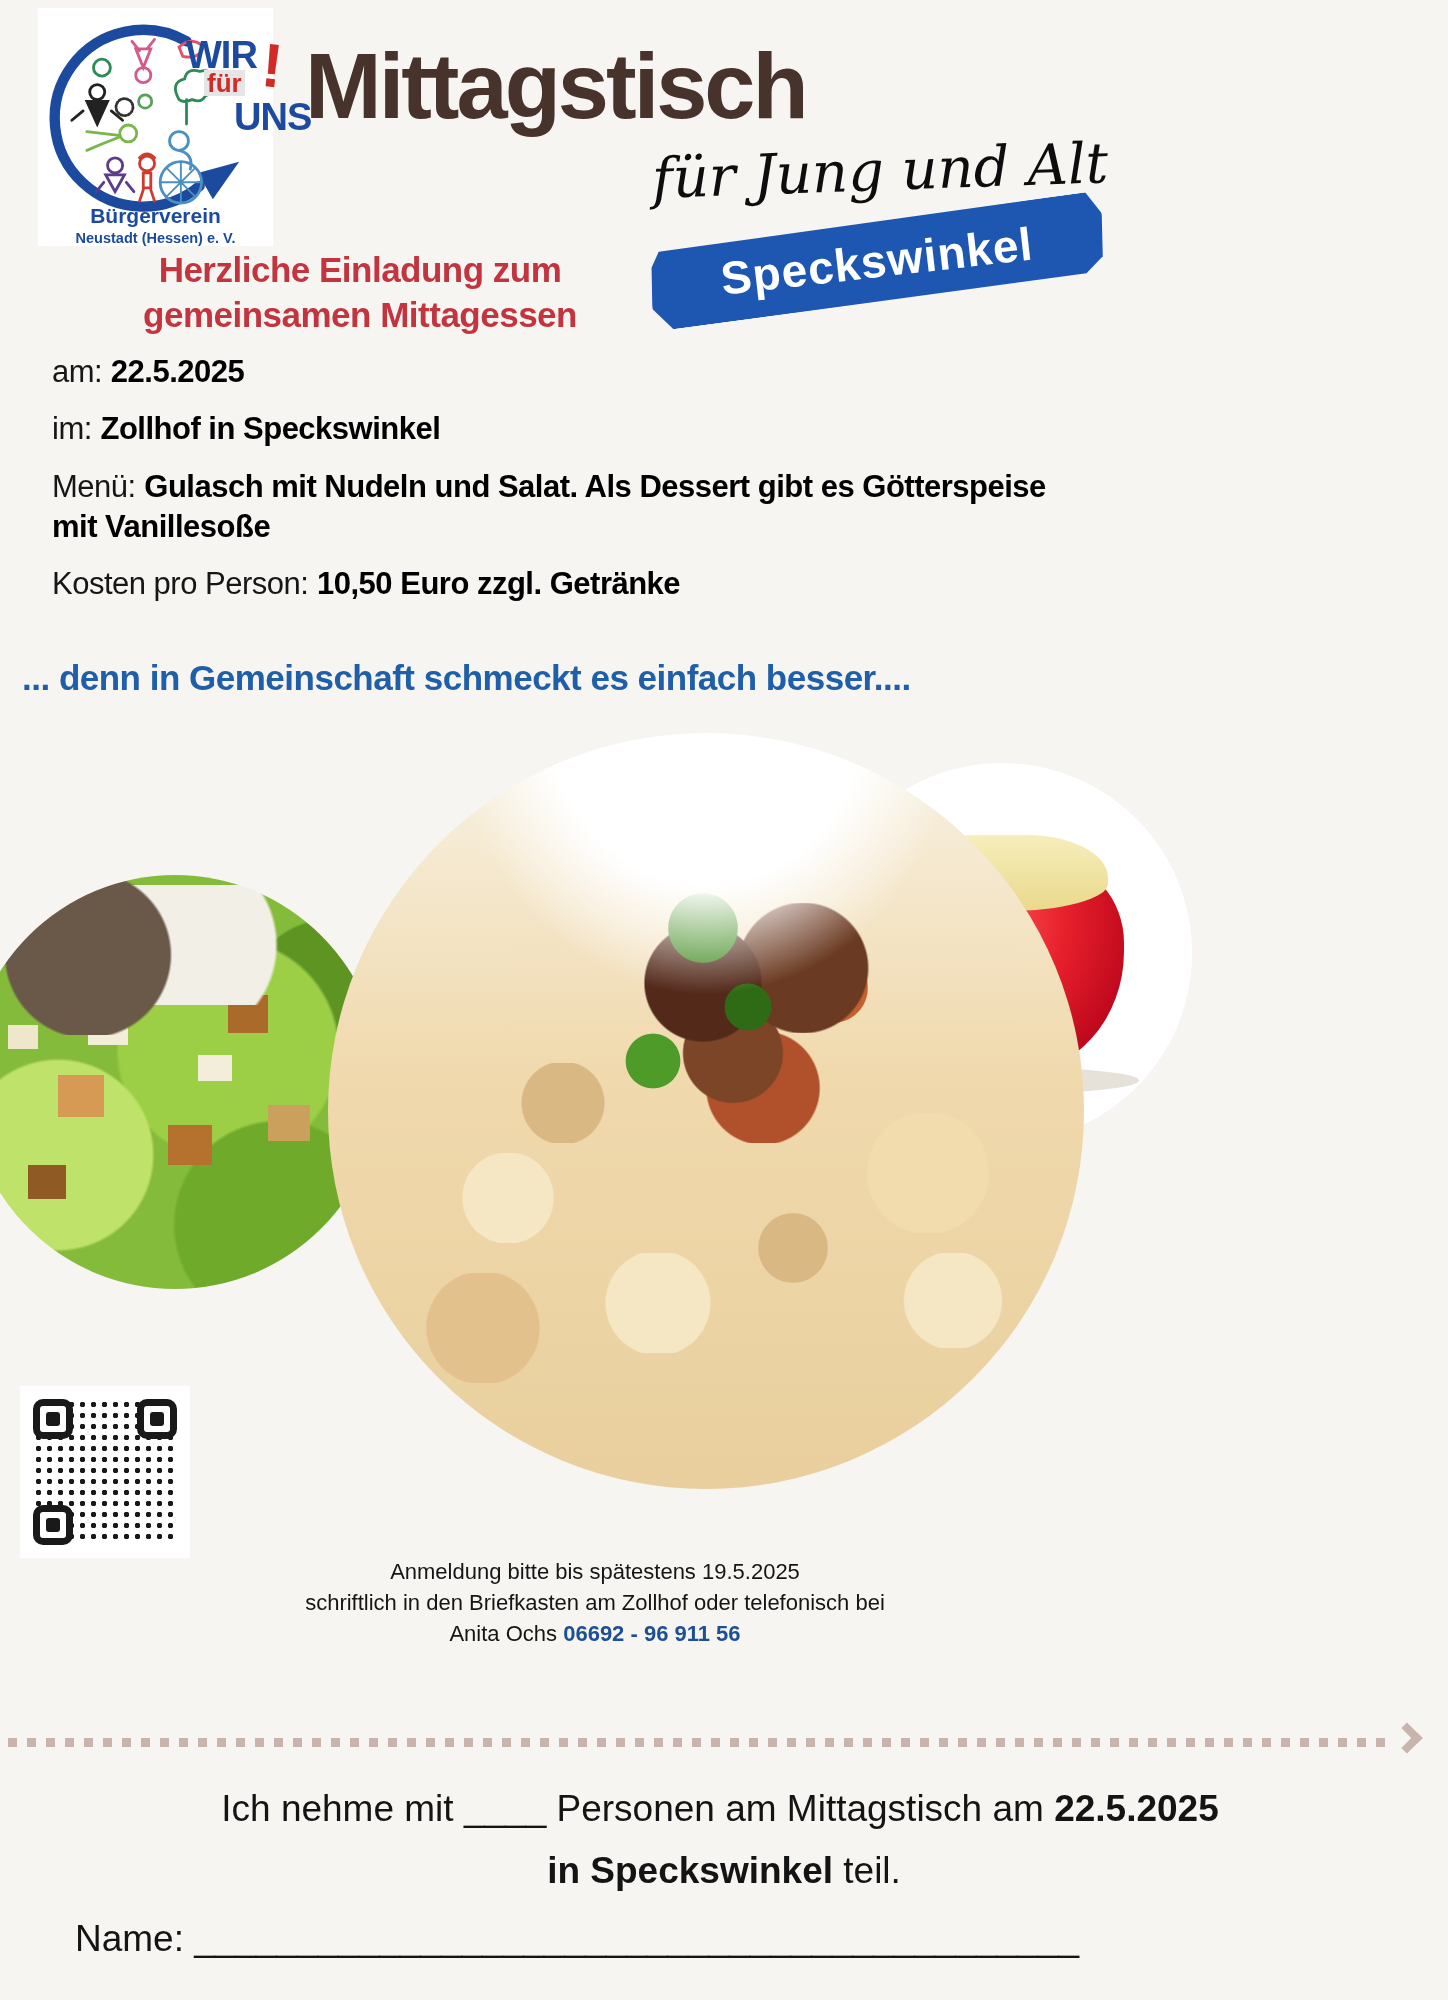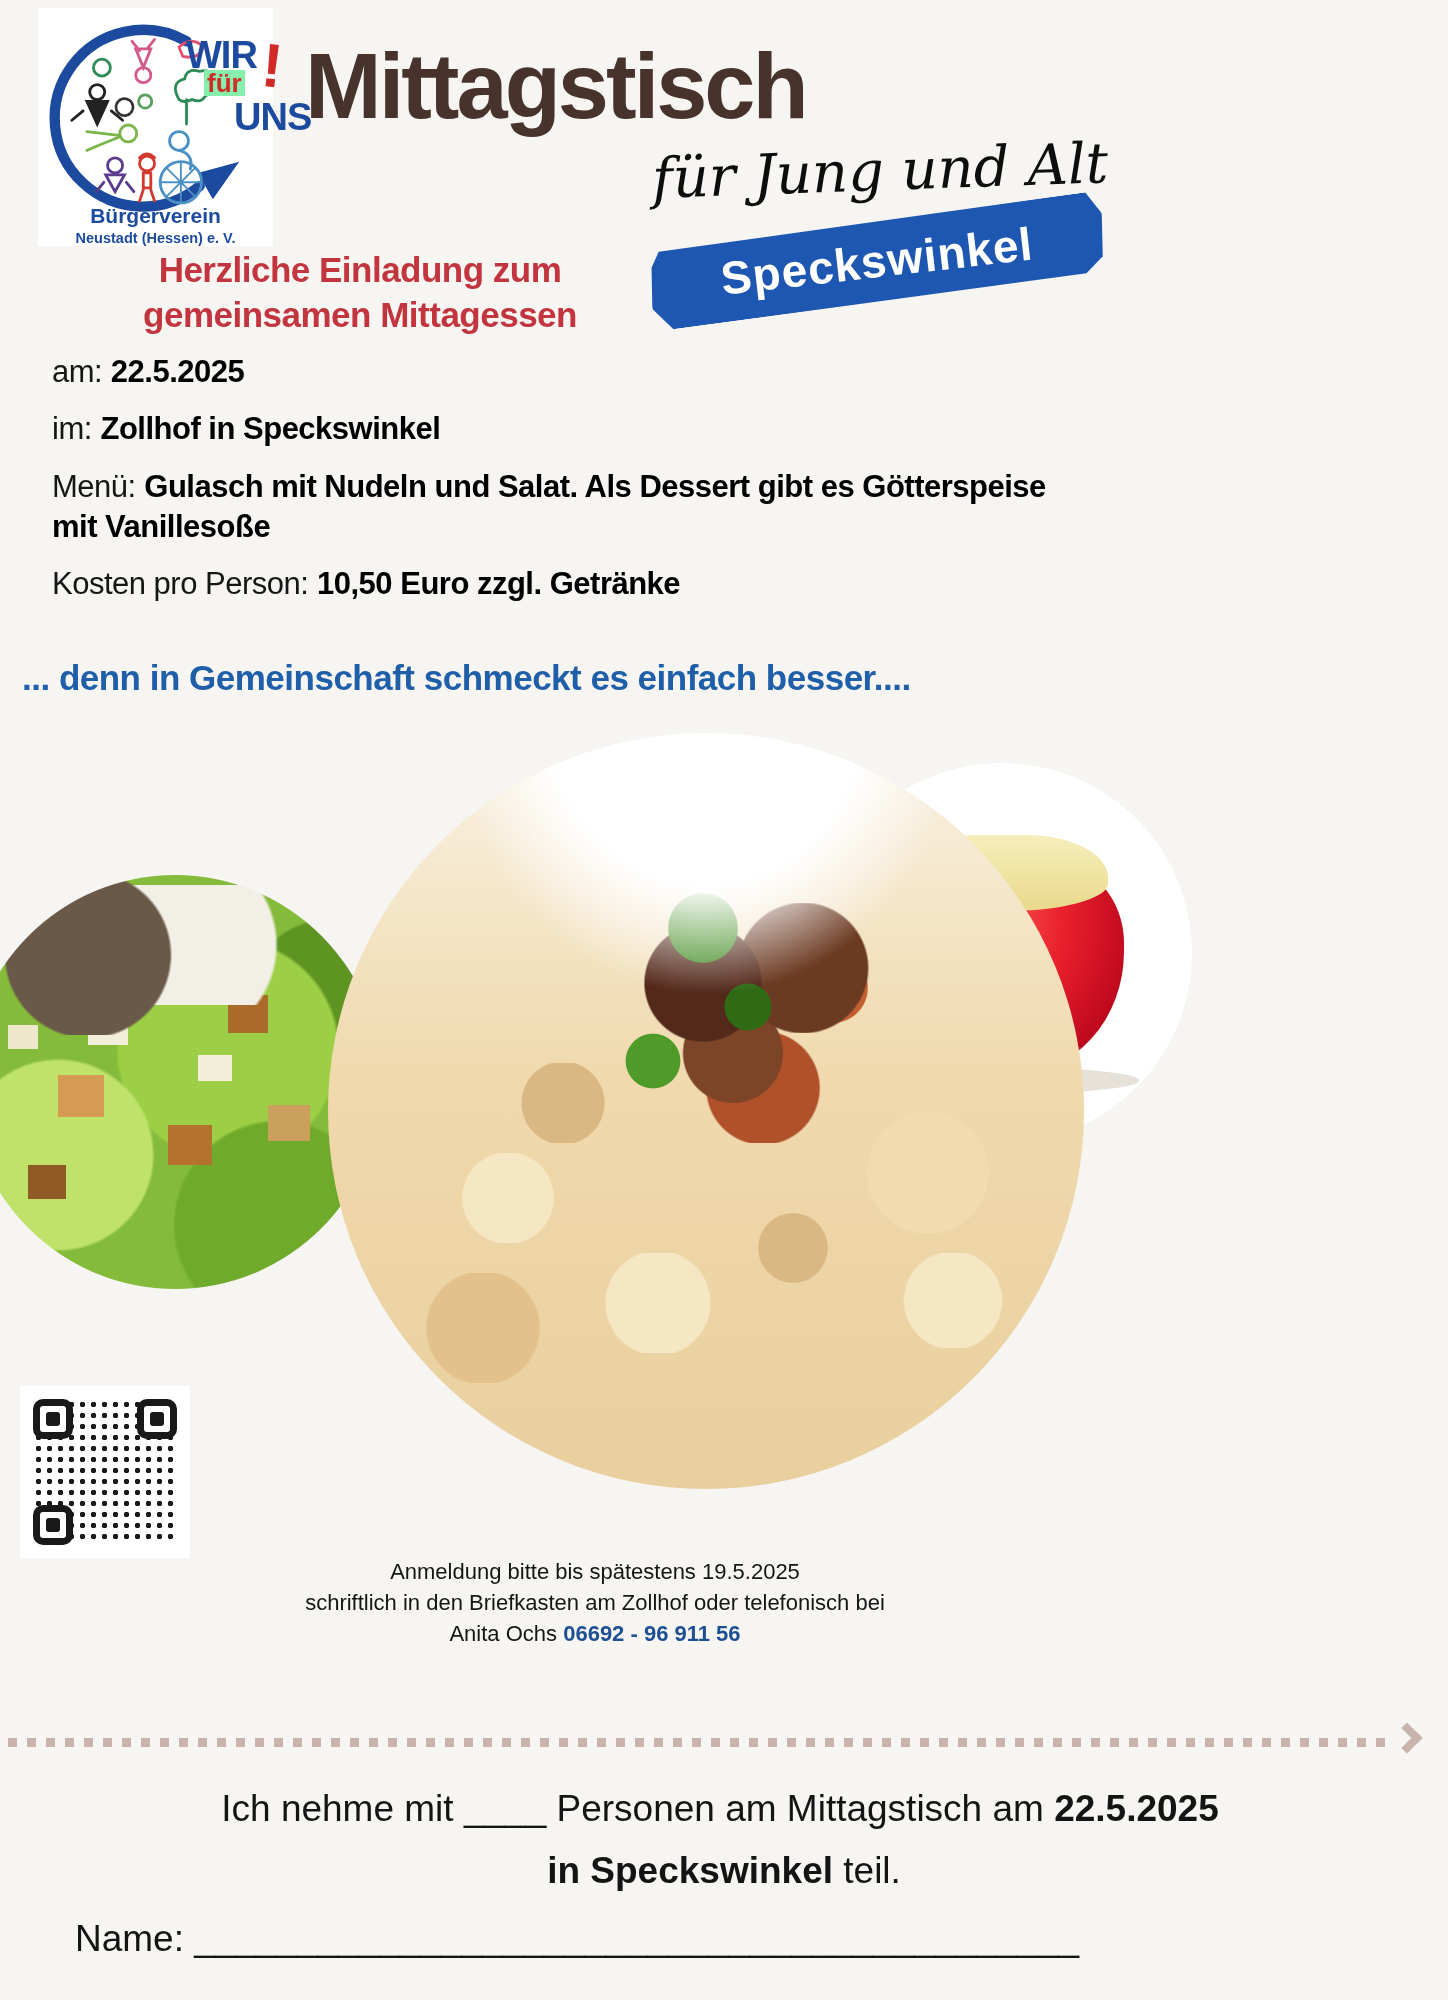--- a/index.html
+++ b/index.html
@@ -8,21 +8,21 @@
     --logoblue:#1b4a9e; --logored:#d22b27; --dotted:#c9b3ad;
   }
   *{margin:0;padding:0;box-sizing:border-box;}
   body{background:#e9e7e4;font-family:"Liberation Sans",sans-serif;color:var(--ink);}
   .page{position:relative;width:1448px;height:2000px;background:var(--bg);overflow:hidden;margin:0 auto;}
 
   
   .logo-box{position:absolute;left:38px;top:8px;width:235px;height:238px;background:#fff;}
   .logo-art{position:absolute;left:0;top:4px;}
   .logo-wir{position:absolute;left:148px;top:26px;font-weight:800;font-size:38px;color:var(--logoblue);letter-spacing:-1px;}
-  .logo-fuer{position:absolute;left:166px;top:62px;font-weight:800;font-size:26px;color:var(--logored);background:#86efac;padding:0 3px;line-height:1;}
+  .logo-fuer{position:absolute;left:166px;top:62px;font-weight:800;font-size:26px;color:var(--logored);background:#e5e5e5;padding:0 3px;line-height:1;}
   .logo-uns{position:absolute;left:148px;top:88px;font-weight:800;font-size:38px;color:var(--logoblue);letter-spacing:-1px;padding-left:48px;}
   .logo-bang{position:absolute;left:224px;top:22px;font-weight:800;font-size:62px;color:var(--logored);transform:rotate(6deg);}
   .org{position:absolute;left:0;top:195px;width:235px;text-align:center;color:var(--logoblue);line-height:1.25;}
   .org .l1{font-size:21px;font-weight:800;}
   .org .l2{font-size:14.5px;font-weight:800;}
 
   
   .title{position:absolute;left:305px;top:34px;font-size:92px;font-weight:800;color:var(--brown);letter-spacing:-3px;}
   .script{position:absolute;left:652px;top:138px;width:460px;font-family:"DejaVu Serif",serif;font-style:italic;font-size:56px;color:#0d0d0d;white-space:nowrap;transform:rotate(-2deg);}
   .banner{position:absolute;left:650px;top:250px;width:458px;height:82px;background:var(--bannerblue);transform:rotate(-7.5deg);transform-origin:left center;border-radius:8px;clip-path:polygon(1% 22%,3% 4%,97% 0%,100% 28%,99% 80%,95% 98%,4% 100%,0% 72%);display:flex;align-items:center;justify-content:center;}

